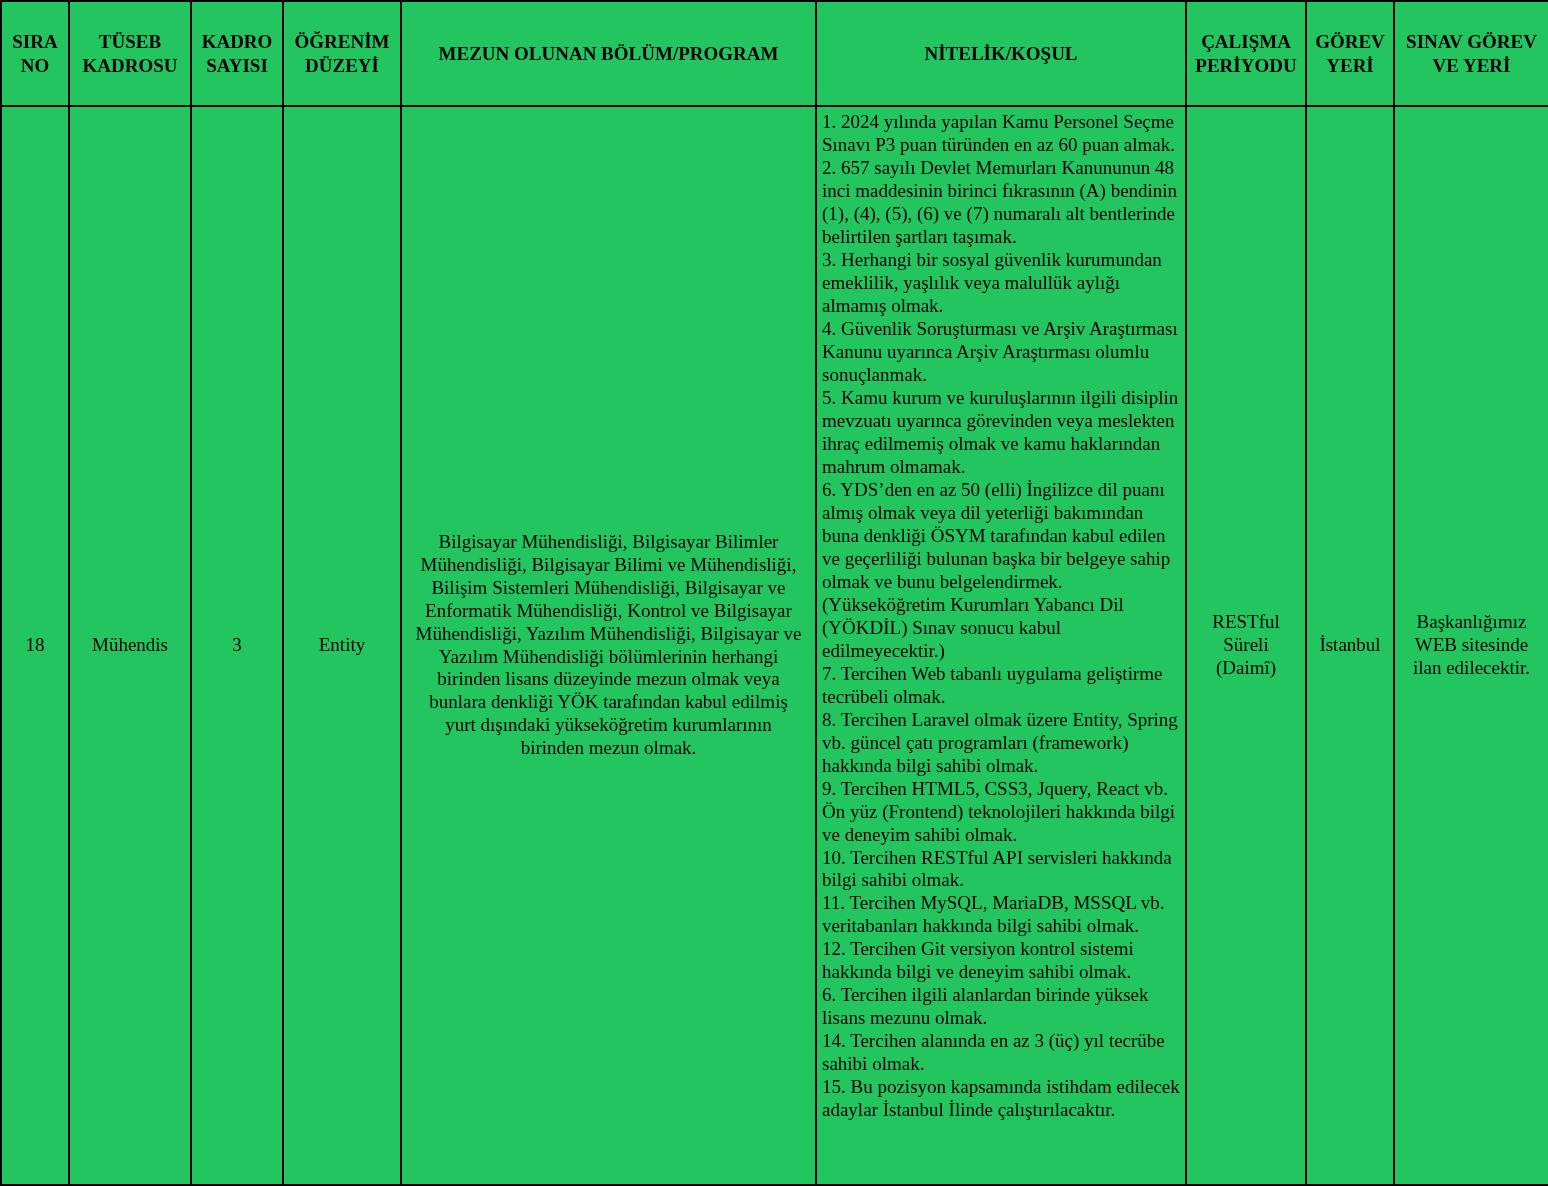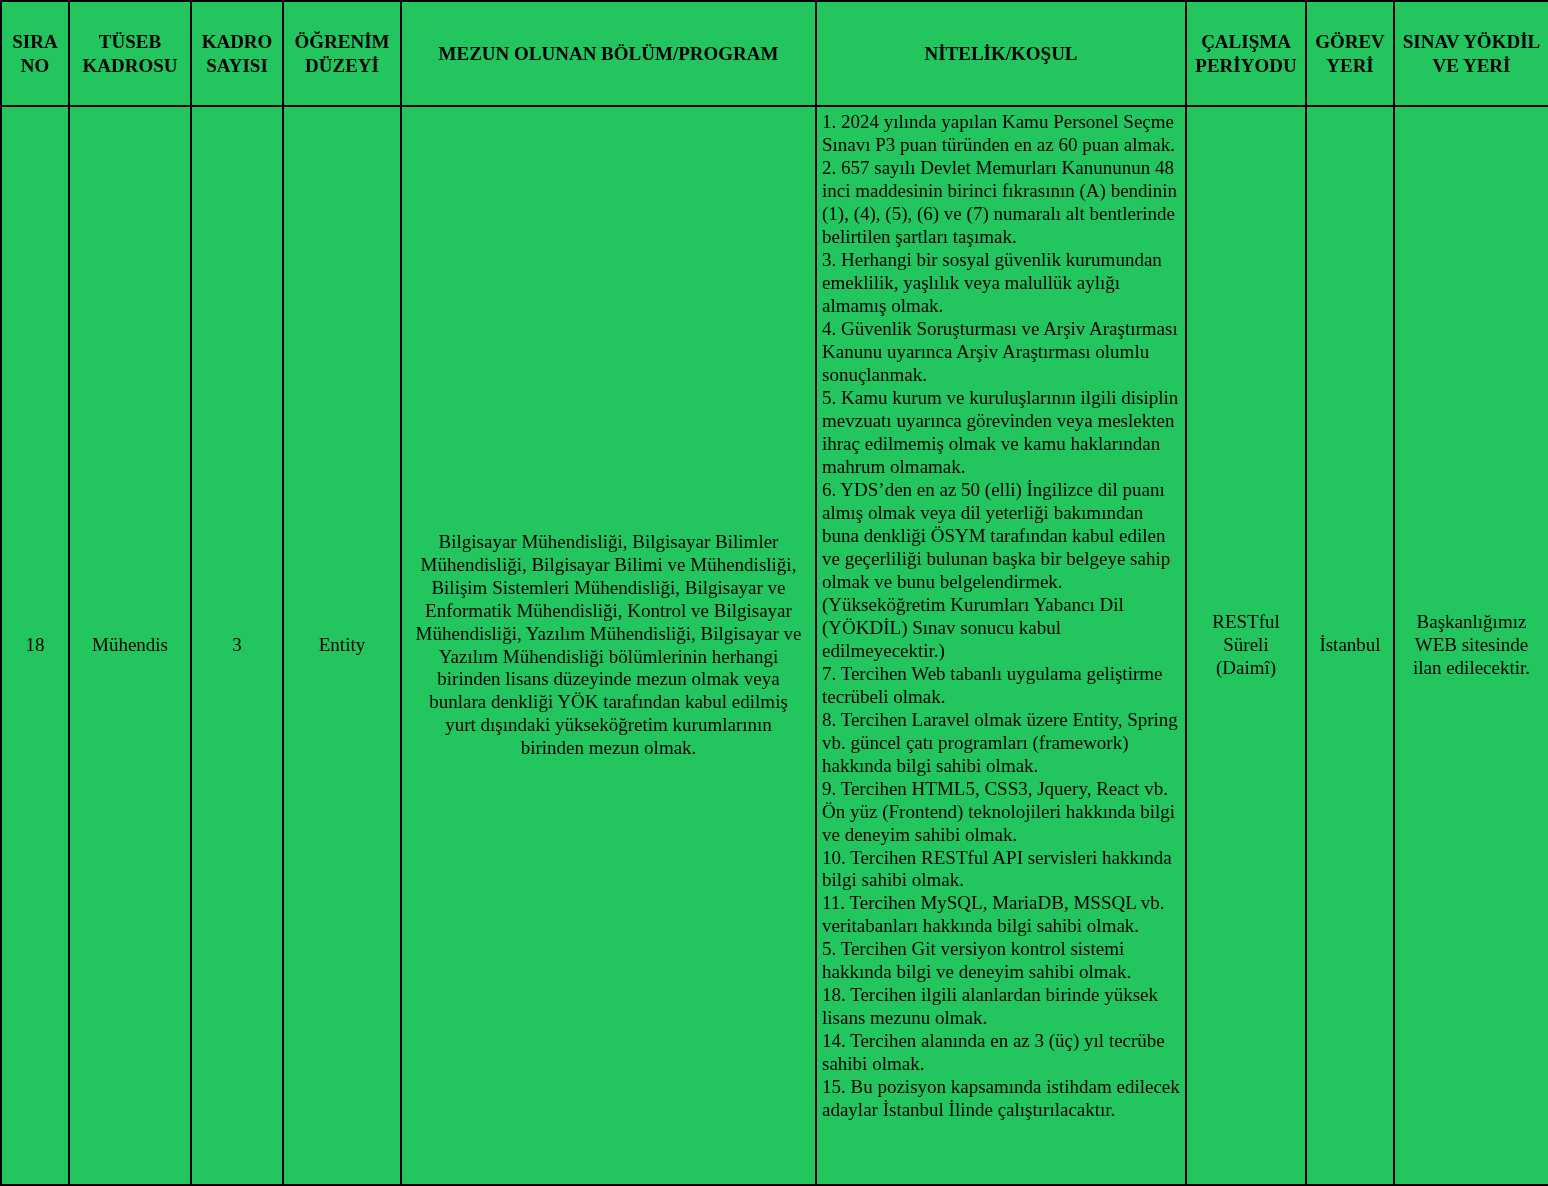--- a/index.html
+++ b/index.html
@@ -80,21 +80,21 @@
     <thead>
       <tr>
         <th>SIRA NO</th>
         <th>TÜSEB KADROSU</th>
         <th>KADRO SAYISI</th>
         <th>ÖĞRENİM DÜZEYİ</th>
         <th>MEZUN OLUNAN BÖLÜM/PROGRAM</th>
         <th>NİTELİK/KOŞUL</th>
         <th>ÇALIŞMA PERİYODU</th>
         <th>GÖREV YERİ</th>
-        <th>SINAV YÖKDİL VE YERİ</th>
+        <th>SINAV GÖREV VE YERİ</th>
       </tr>
     </thead>
     <tbody>
       <tr>
         <td class="center-cell">18</td>
         <td class="center-cell">Mühendis</td>
         <td class="center-cell">3</td>
         <td class="center-cell">Entity</td>
         <td class="mezun-cell">Bilgisayar Mühendisliği, Bilgisayar Bilimler Mühendisliği, Bilgisayar Bilimi ve Mühendisliği, Bilişim Sistemleri Mühendisliği, Bilgisayar ve Enformatik Mühendisliği, Kontrol ve Bilgisayar Mühendisliği, Yazılım Mühendisliği, Bilgisayar ve Yazılım Mühendisliği bölümlerinin herhangi birinden lisans düzeyinde mezun olmak veya bunlara denkliği YÖK tarafından kabul edilmiş yurt dışındaki yükseköğretim kurumlarının birinden mezun olmak.</td>
         <td class="nitelik-cell">
@@ -102,22 +102,22 @@
           <div class="nitelik-item">2. 657 sayılı Devlet Memurları Kanununun 48 inci maddesinin birinci fıkrasının (A) bendinin (1), (4), (5), (6) ve (7) numaralı alt bentlerinde belirtilen şartları taşımak.</div>
           <div class="nitelik-item">3. Herhangi bir sosyal güvenlik kurumundan emeklilik, yaşlılık veya malullük aylığı almamış olmak.</div>
           <div class="nitelik-item">4. Güvenlik Soruşturması ve Arşiv Araştırması Kanunu uyarınca Arşiv Araştırması olumlu sonuçlanmak.</div>
           <div class="nitelik-item">5. Kamu kurum ve kuruluşlarının ilgili disiplin mevzuatı uyarınca görevinden veya meslekten ihraç edilmemiş olmak ve kamu haklarından mahrum olmamak.</div>
           <div class="nitelik-item">6. YDS’den en az 50 (elli) İngilizce dil puanı almış olmak veya dil yeterliği bakımından buna denkliği ÖSYM tarafından kabul edilen ve geçerliliği bulunan başka bir belgeye sahip olmak ve bunu belgelendirmek. (Yükseköğretim Kurumları Yabancı Dil (YÖKDİL) Sınav sonucu kabul edilmeyecektir.)</div>
           <div class="nitelik-item">7. Tercihen Web tabanlı uygulama geliştirme tecrübeli olmak.</div>
           <div class="nitelik-item">8. Tercihen Laravel olmak üzere Entity, Spring vb. güncel çatı programları (framework) hakkında bilgi sahibi olmak.</div>
           <div class="nitelik-item">9. Tercihen HTML5, CSS3, Jquery, React vb. Ön yüz (Frontend) teknolojileri hakkında bilgi ve deneyim sahibi olmak.</div>
           <div class="nitelik-item">10. Tercihen RESTful API servisleri hakkında bilgi sahibi olmak.</div>
           <div class="nitelik-item">11. Tercihen MySQL, MariaDB, MSSQL vb. veritabanları hakkında bilgi sahibi olmak.</div>
-          <div class="nitelik-item">5. Tercihen Git versiyon kontrol sistemi hakkında bilgi ve deneyim sahibi olmak.</div>
-          <div class="nitelik-item">18. Tercihen ilgili alanlardan birinde yüksek lisans mezunu olmak.</div>
+          <div class="nitelik-item">12. Tercihen Git versiyon kontrol sistemi hakkında bilgi ve deneyim sahibi olmak.</div>
+          <div class="nitelik-item">6. Tercihen ilgili alanlardan birinde yüksek lisans mezunu olmak.</div>
           <div class="nitelik-item">14. Tercihen alanında en az 3 (üç) yıl tecrübe sahibi olmak.</div>
           <div class="nitelik-item">15. Bu pozisyon kapsamında istihdam edilecek adaylar İstanbul İlinde çalıştırılacaktır.</div>
         </td>
         <td class="center-cell">RESTful Süreli (Daimî)</td>
         <td class="center-cell">İstanbul</td>
         <td class="center-cell">Başkanlığımız WEB sitesinde ilan edilecektir.</td>
       </tr>
     </tbody>
   </table>
 </div>

